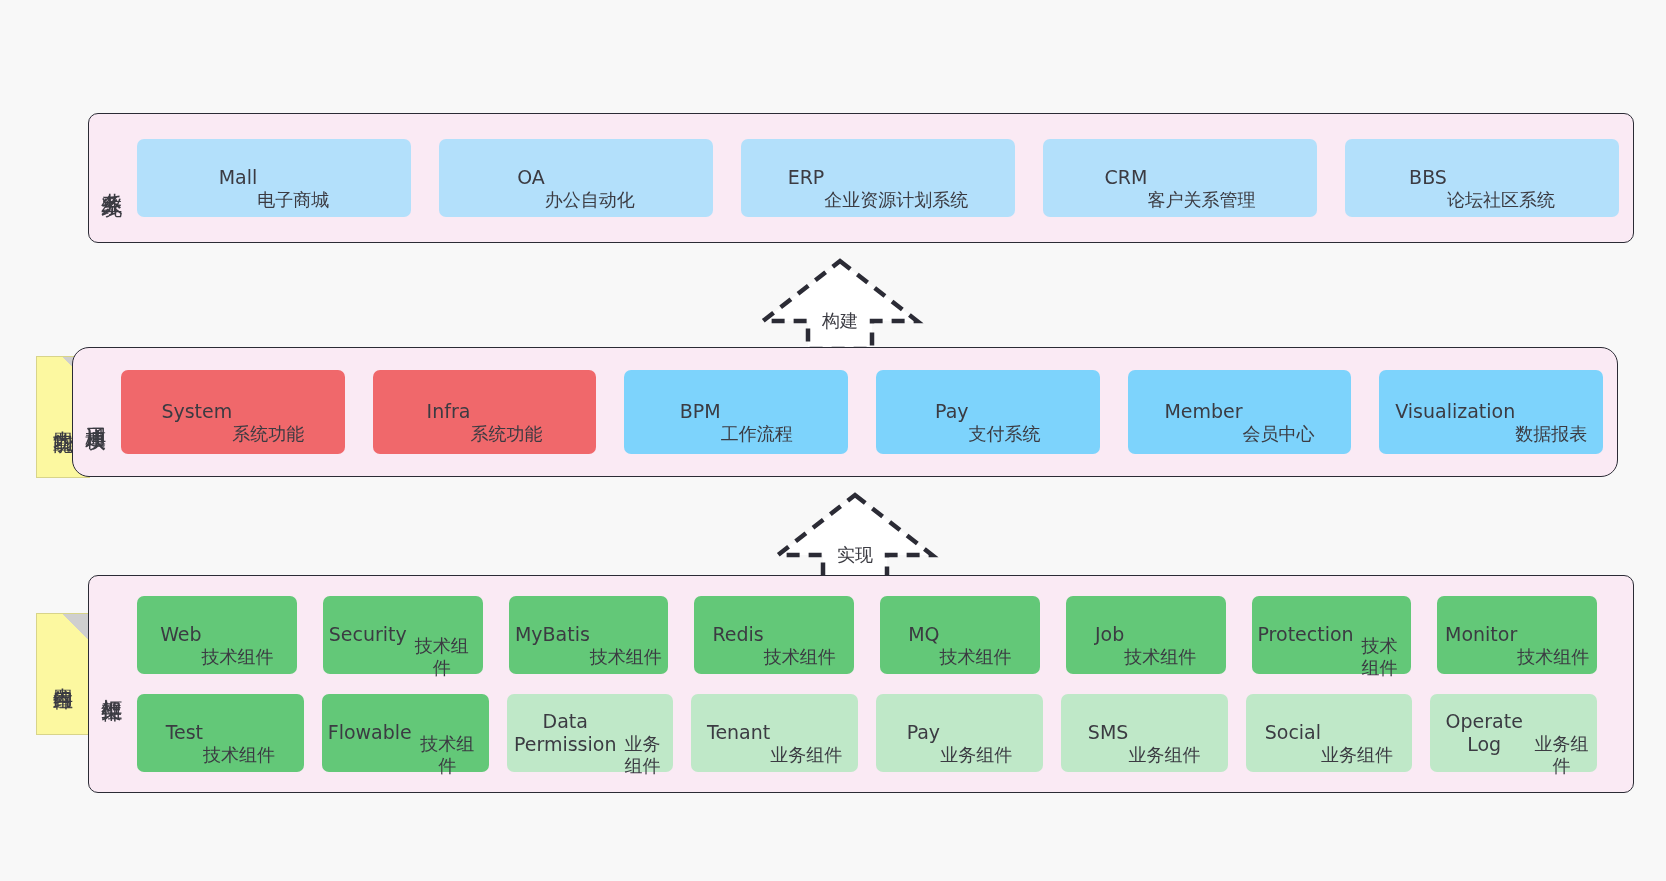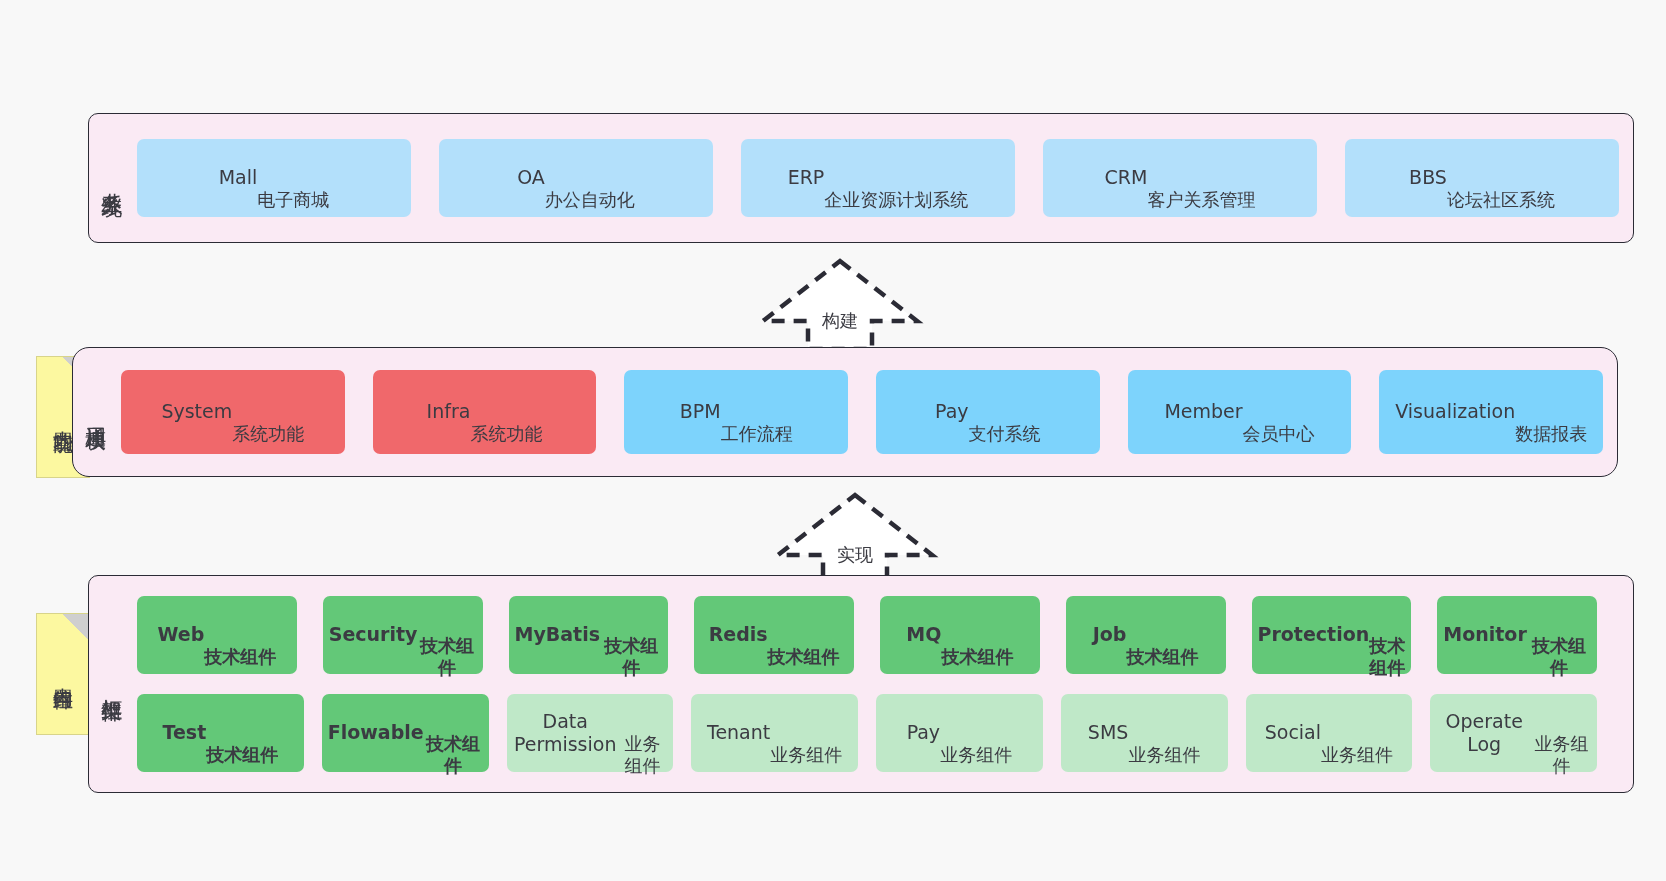--- a/index.html
+++ b/index.html
@@ -82,21 +82,21 @@
   }
   .node .cn {
     font-size: 18px;
     color: #3b3b42;
     margin-top: 44px;
   }
 
   .node.blue  { background: #b3e0fb; height: 78px; }
   .node.red   { background: #f0686b; height: 84px; }
   .node.pink  { background: #7dd3fc; height: 84px; }
-  .node.green { background: #63c878; height: 78px; font-weight: bold; }
+  .node.green { background: #63c878; height: 78px; }
   .node.lgreen{ background: #bfe8c8; height: 78px; }
 
   
   .sticky {
     position: absolute;
     background: #fcf8a0;
     border: 1px solid #d8d48a;
     box-sizing: border-box;
     display: flex;
     align-items: center;

